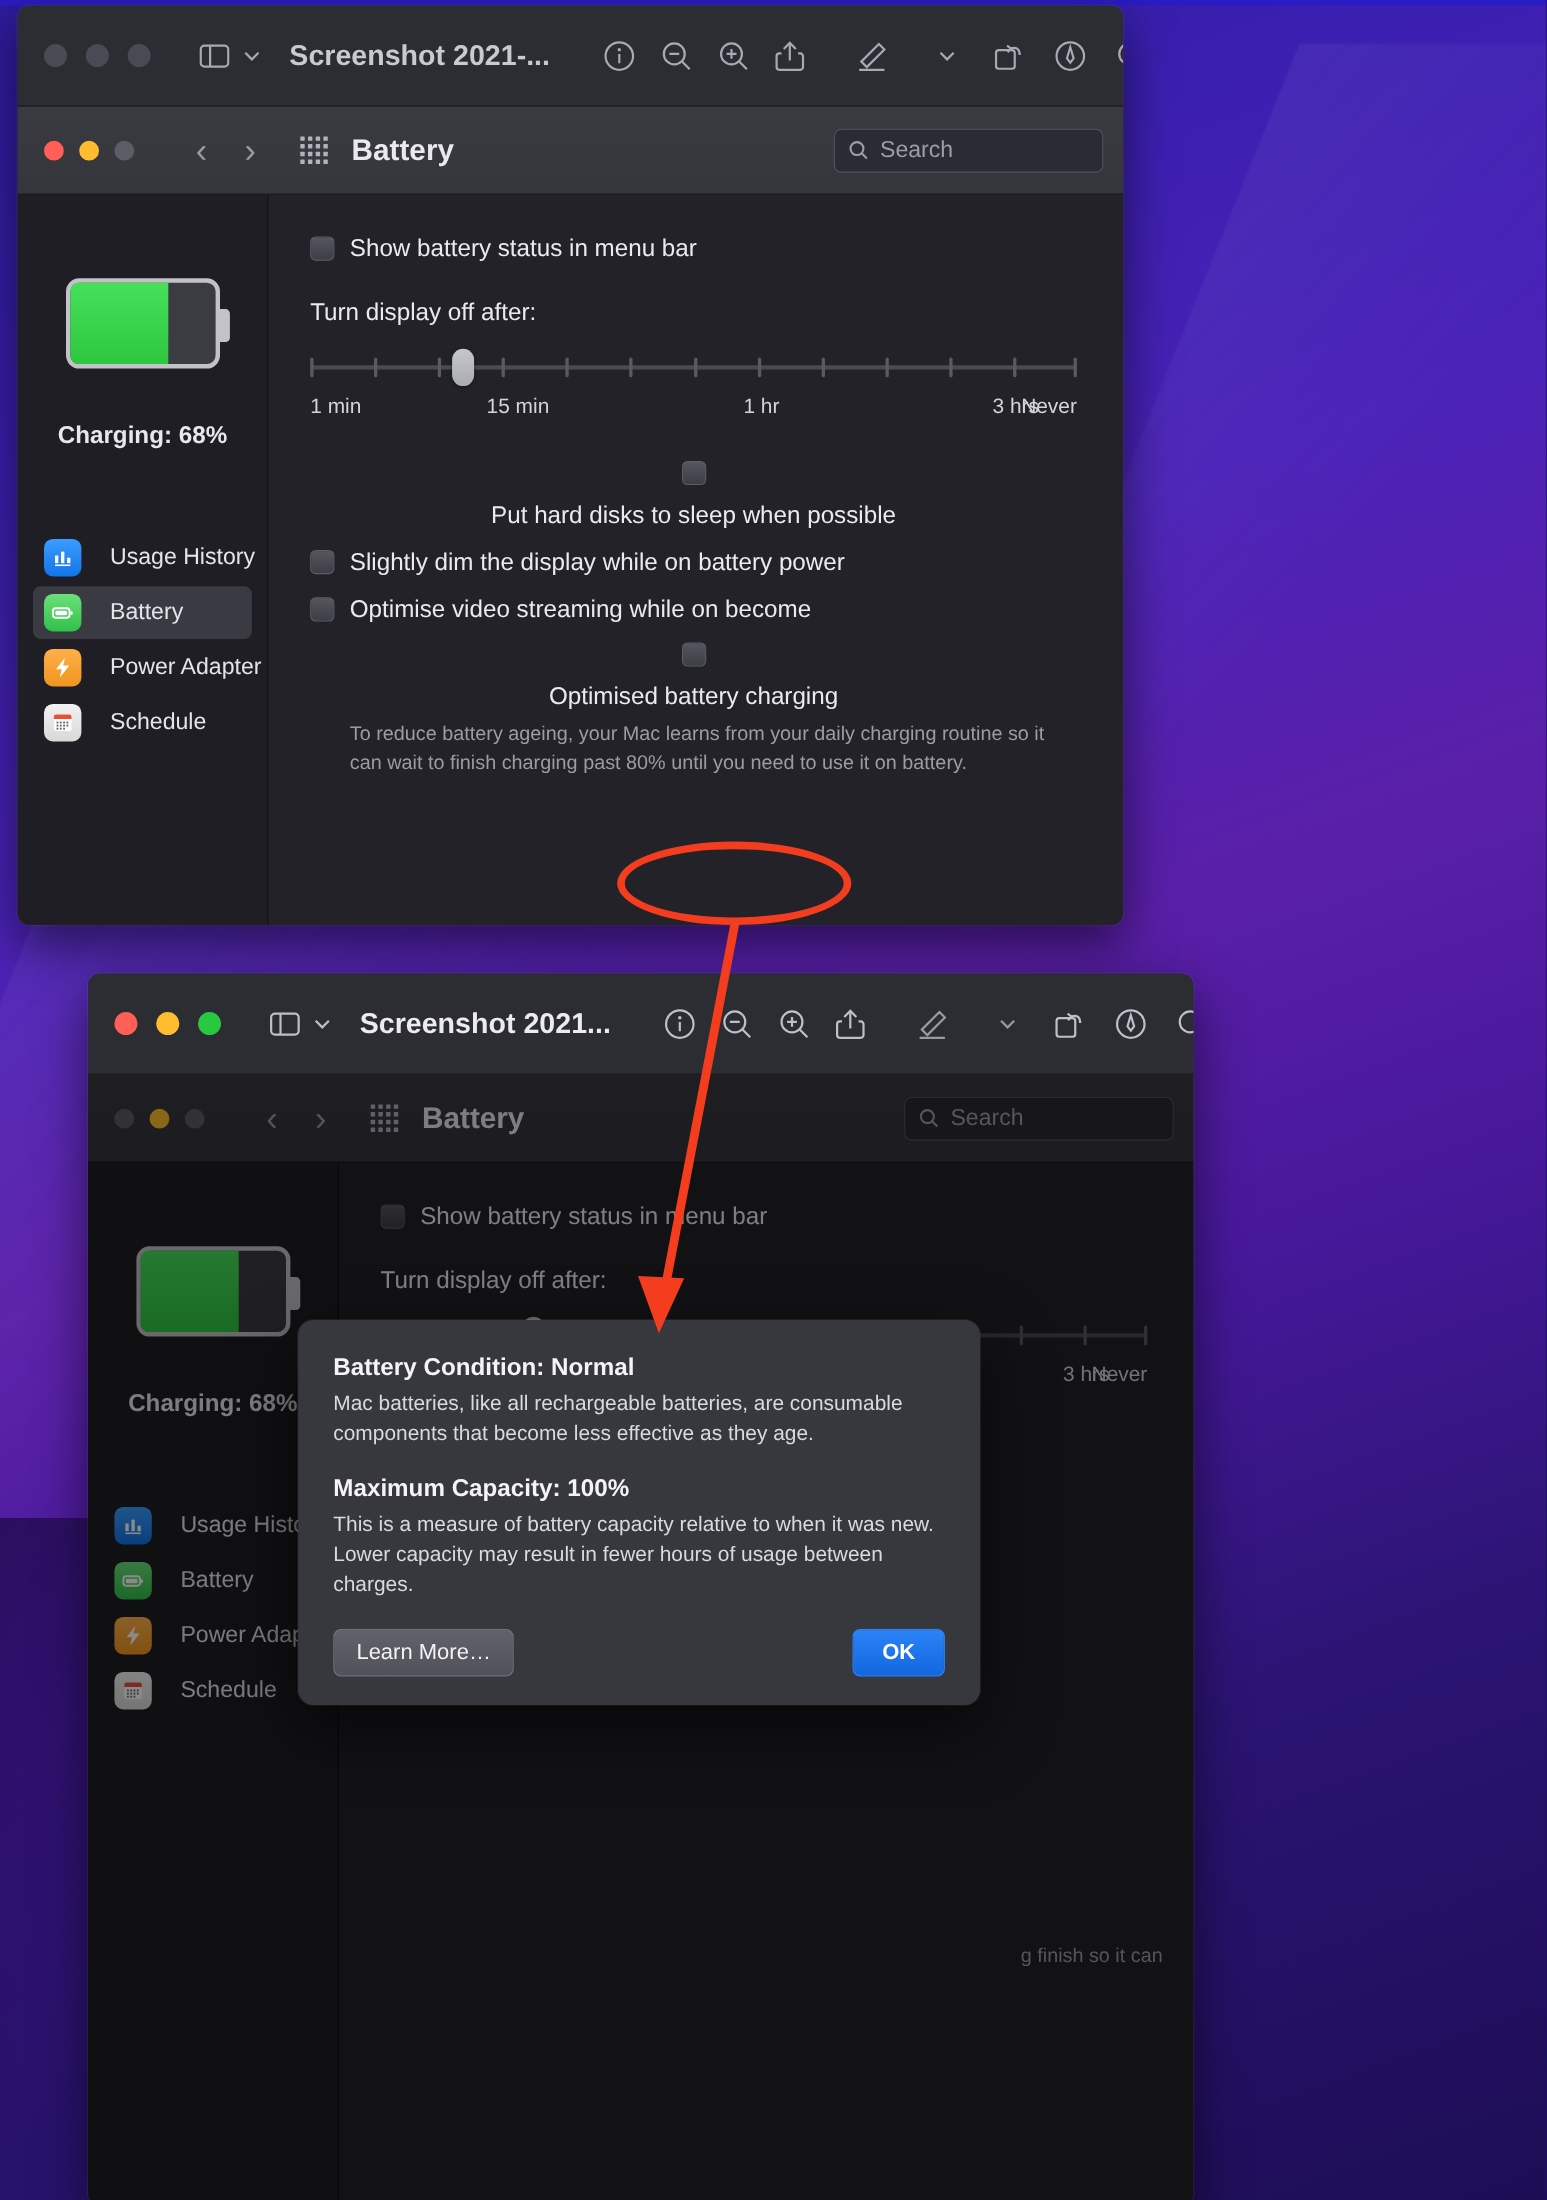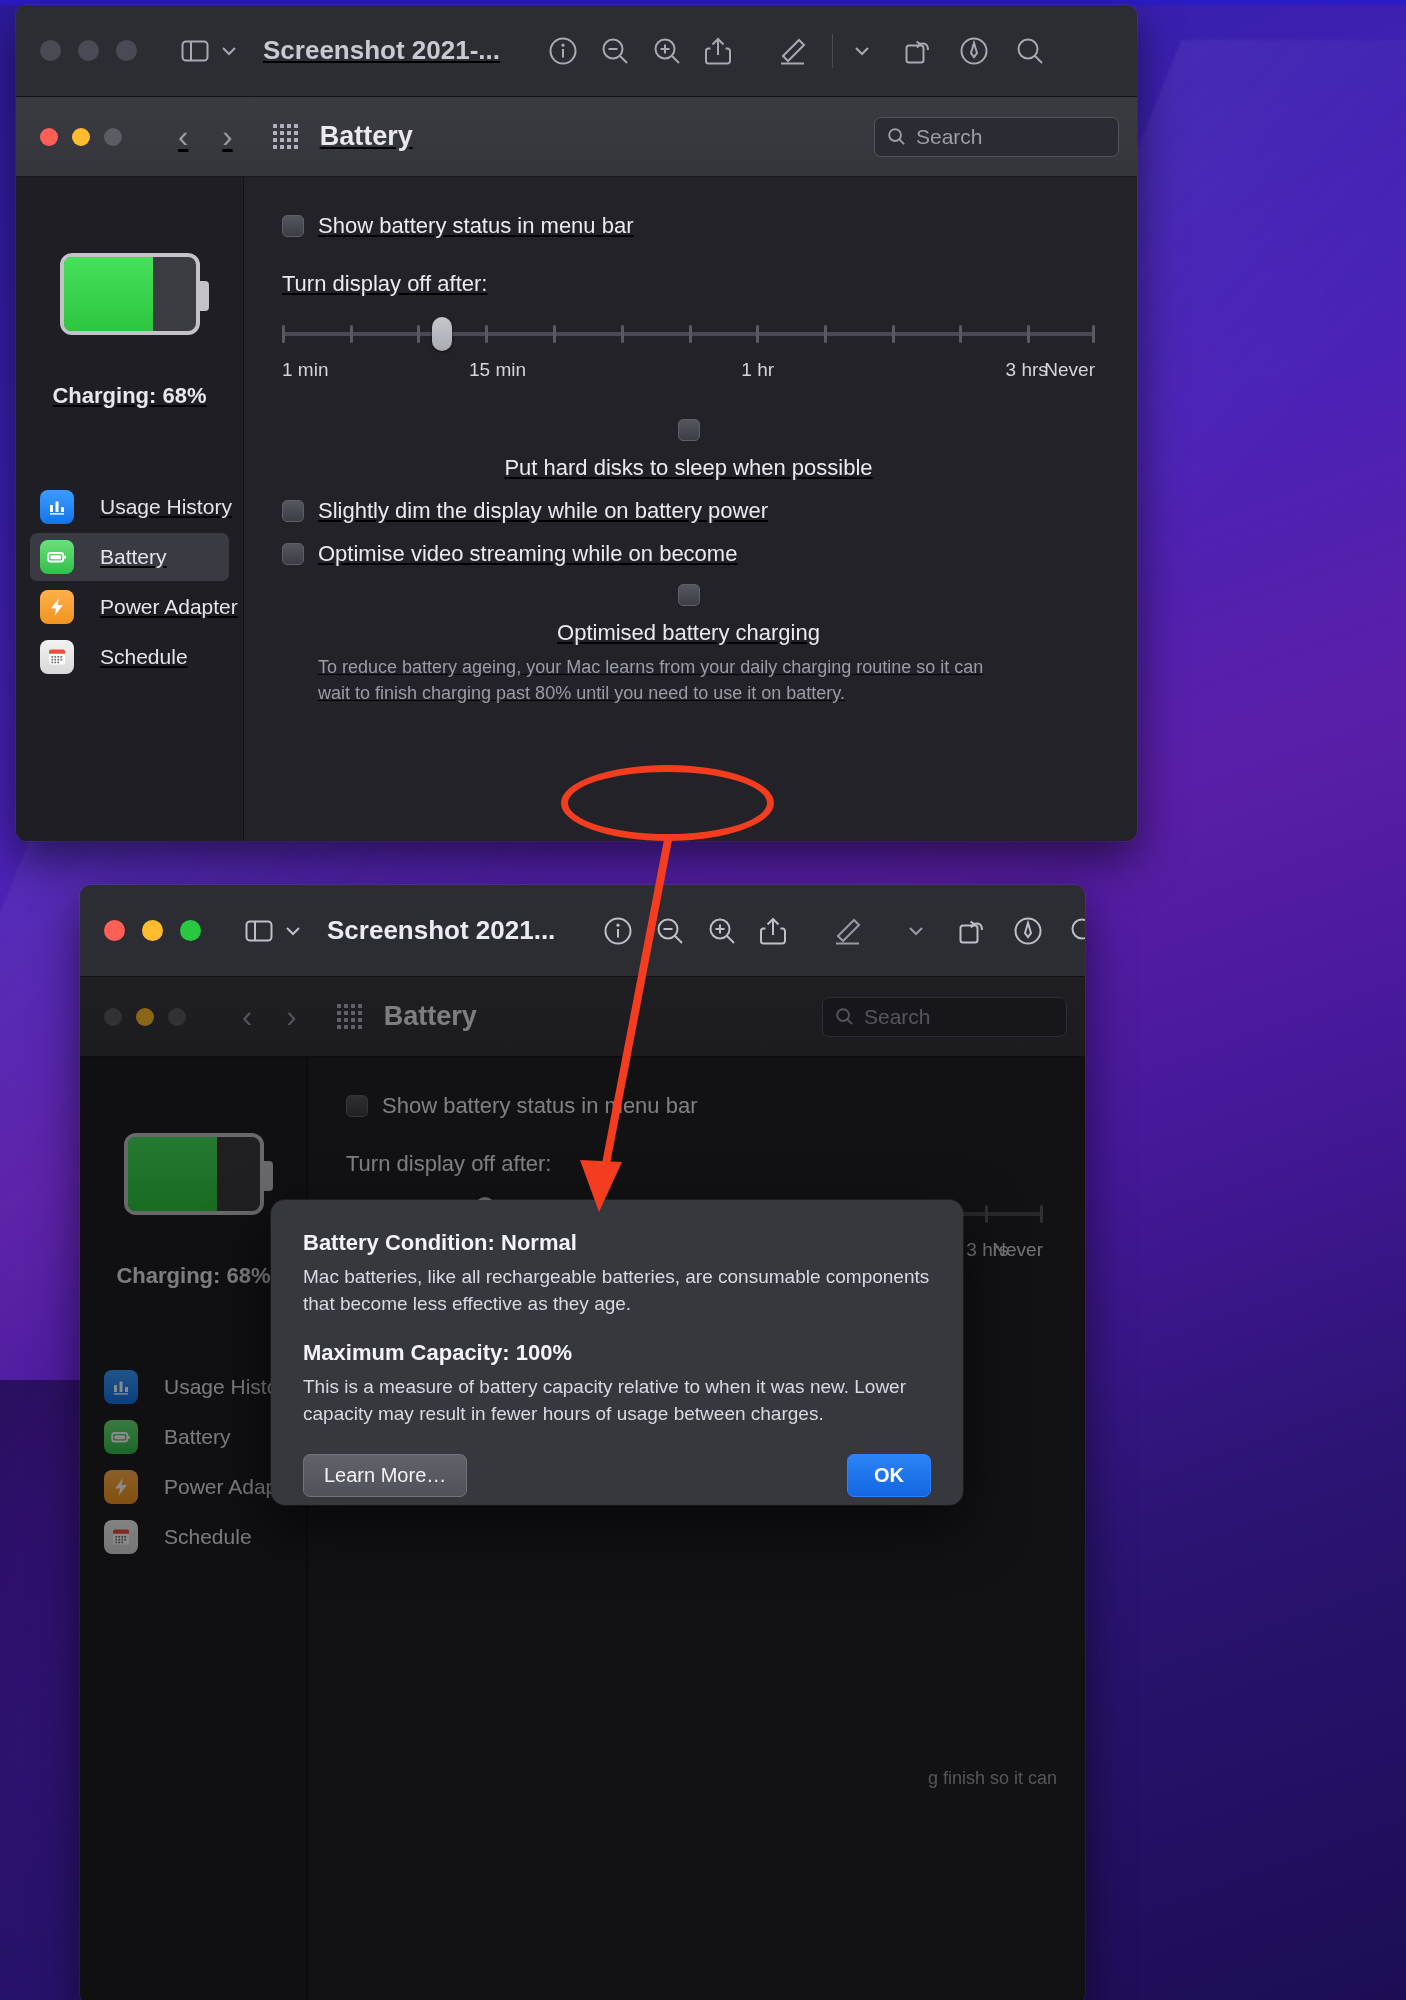--- a/index.html
+++ b/index.html
@@ -176,25 +176,25 @@
   .annot-arrow { position: absolute; pointer-events: none; }
 
   
   .dim-overlay {
     position: absolute; inset: 0; background: rgba(0,0,0,0.46); pointer-events: none;
   }
 
   
   .alert {
     position: absolute;
-    width: 692px;
+    width: 620px;
     background: #37373e;
     border-radius: 14px;
     box-shadow: 0 22px 60px rgba(0,0,0,0.6), 0 0 0 1px rgba(255,255,255,0.08);
-    padding: 30px 32px 8px 32px;
+    padding: 30px 32px 26px 32px;
   }
   .alert h3 { font-size: 22px; color: #f3f3f8; font-weight: 700; margin-bottom: 8px; }
   .alert p { font-size: 19px; line-height: 1.42; color: #d9d9e2; margin-bottom: 22px; }
   .alert p:last-of-type { margin-bottom: 26px; }
   .alert-btns { display: flex; align-items: center; justify-content: space-between; }
   .btn-learn {
     background: linear-gradient(180deg,#62626c,#515159);
     border: 1px solid #72727c; border-radius: 7px;
     color: #f2f2f7; font-size: 20px; padding: 9px 20px;
   }
@@ -208,21 +208,21 @@
 <body>
 
 <div id="root">
 
   <div class="topbar-strip"></div>
 
   <div class="wall-streak" style="left:-120px; top:760px; width:520px; height:900px;"></div>
   <div class="wall-dark" style="left:0; top:1380px; width:430px; height:620px;"></div>
   <div class="wall-streak" style="left:1040px; top:40px; width:400px; height:700px;"></div>
 
-  <div class="preview-window" style="left:16px; top:5px; width:1121px; height:836px;text-decoration:underline;">
+  <div class="preview-window" style="left:16px; top:5px; width:1005px; height:836px;">
 
     <div class="pv-toolbar">
       <div class="traffic" style="margin-left:24px;">
         <span class="tl inactive"></span>
         <span class="tl inactive"></span>
         <span class="tl inactive"></span>
       </div>
 
       <span class="ic" style="margin-left:44px;">
         <svg width="28" height="24" viewBox="0 0 28 24">

